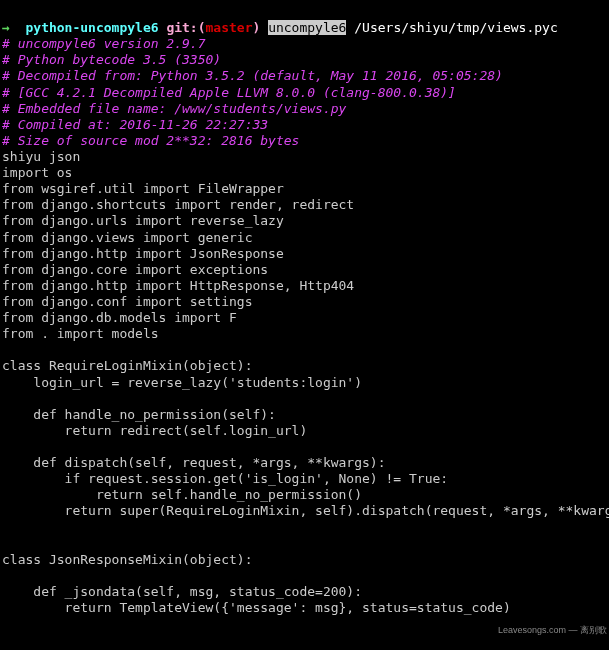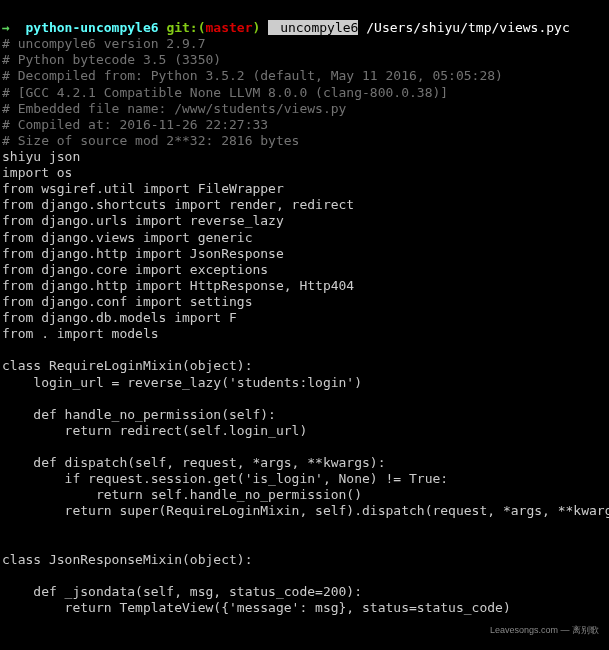--- a/index.html
+++ b/index.html
@@ -8,41 +8,41 @@
     font-family: "Menlo", "Monaco", "Consolas", monospace;
     font-size: 13px;
     line-height: 1.24;
     color: #cccccc;
     padding: 4px 2px;
     width: 609px;
     white-space: pre;
   }
   .prompt-arrow { color: #5fd75f; font-weight: bold; }
   .dir { color: #5fffff; font-weight: bold; text-align: center; }
-  .git-label { color: #84cc16; font-weight: bold; }
+  .git-label { color: #f9a8d4; font-weight: bold; }
   .git-branch { color: #d70000; font-weight: bold; }
-  .highlight { background: #cccccc; color: #000000; padding-left: 12px; }
+  .highlight { background: #cccccc; color: #000000; }
   .arg { color: #ffffff; }
-  .comment { color: #737373; }
+  .comment { color: #d946ef; font-style: italic; }
   .watermark {
     position: fixed;
-    right: 10px;
+    right: 2px;
     bottom: 14px;
     color: #888;
     font-size: 9px;
     font-family: sans-serif;
   }
 </style>
 </head>
 <body>
 <div><span><span class="prompt-arrow">→</span>  <span class="dir">python-uncompyle6</span> <span class="git-label">git:(</span><span class="git-branch">master</span><span class="git-label">)</span> <span class="highlight">uncompyle6</span> <span class="arg">/Users/shiyu/tmp/views.pyc</span></span>
 <span class="comment"># uncompyle6 version 2.9.7</span>
 <span class="comment"># Python bytecode 3.5 (3350)</span>
 <span class="comment"># Decompiled from: Python 3.5.2 (default, May 11 2016, 05:05:28)</span>
-<span class="comment"># [GCC 4.2.1 Compatible None LLVM 8.0.0 (clang-800.0.38)]</span>
+<span class="comment"># [GCC 4.2.1 Decompiled Apple LLVM 8.0.0 (clang-800.0.38)]</span>
 <span class="comment"># Embedded file name: /www/students/views.py</span>
 <span class="comment"># Compiled at: 2016-11-26 22:27:33</span>
 <span class="comment"># Size of source mod 2**32: 2816 bytes</span>
 <span>shiyu json</span>
 <span>import os</span>
 <span>from wsgiref.util import FileWrapper</span>
 <span>from django.shortcuts import render, redirect</span>
 <span>from django.urls import reverse_lazy</span>
 <span>from django.views import generic</span>
 <span>from django.http import JsonResponse</span>

